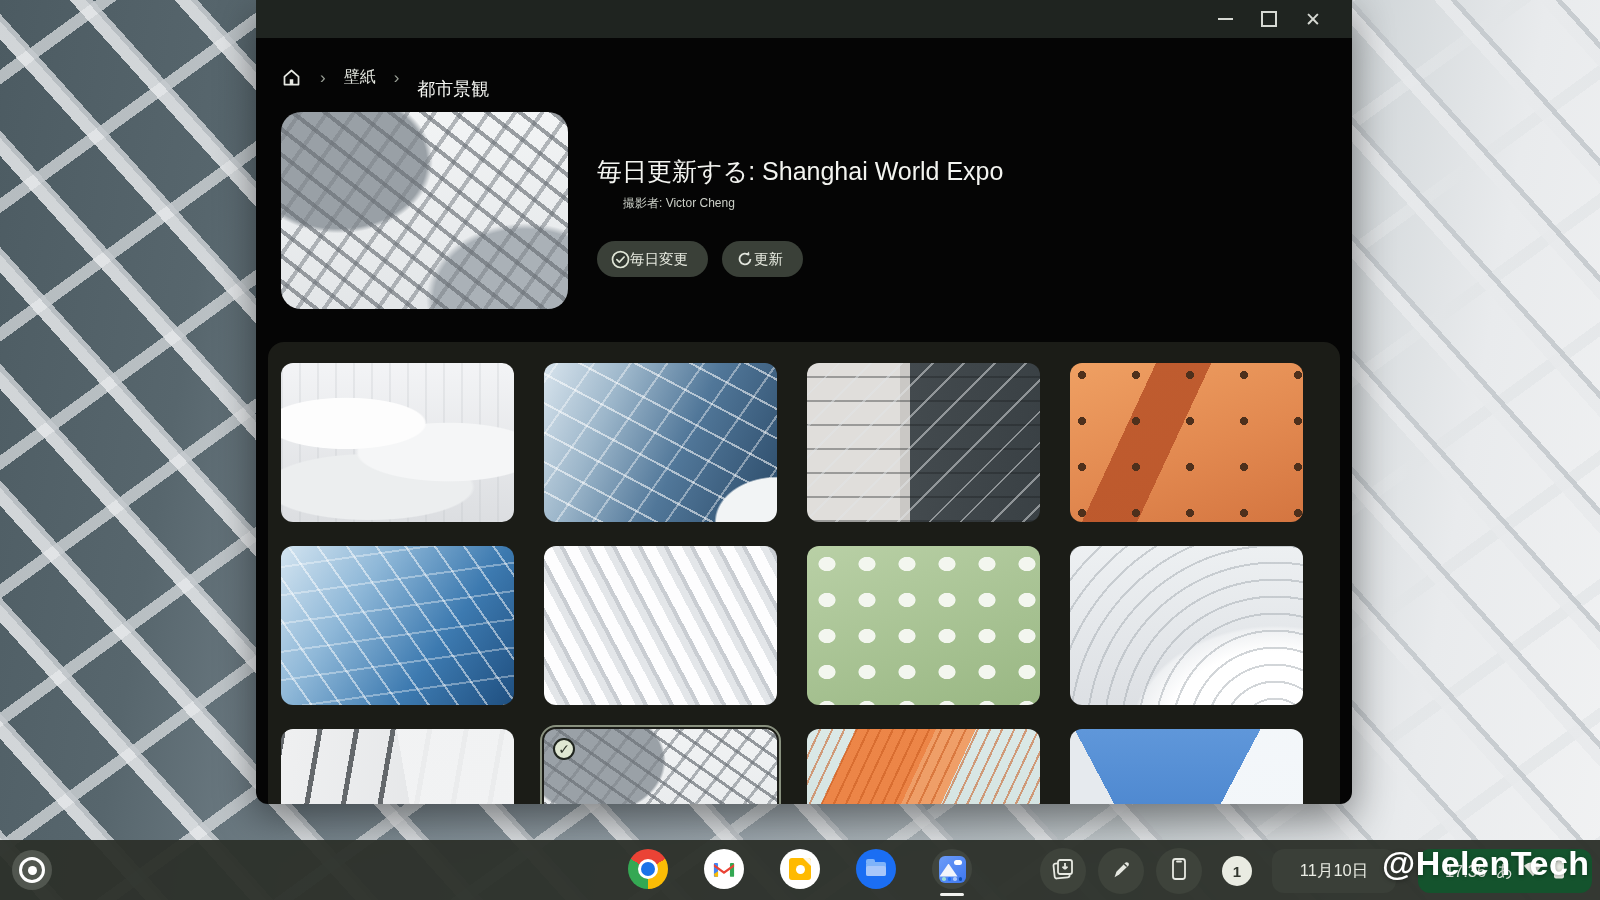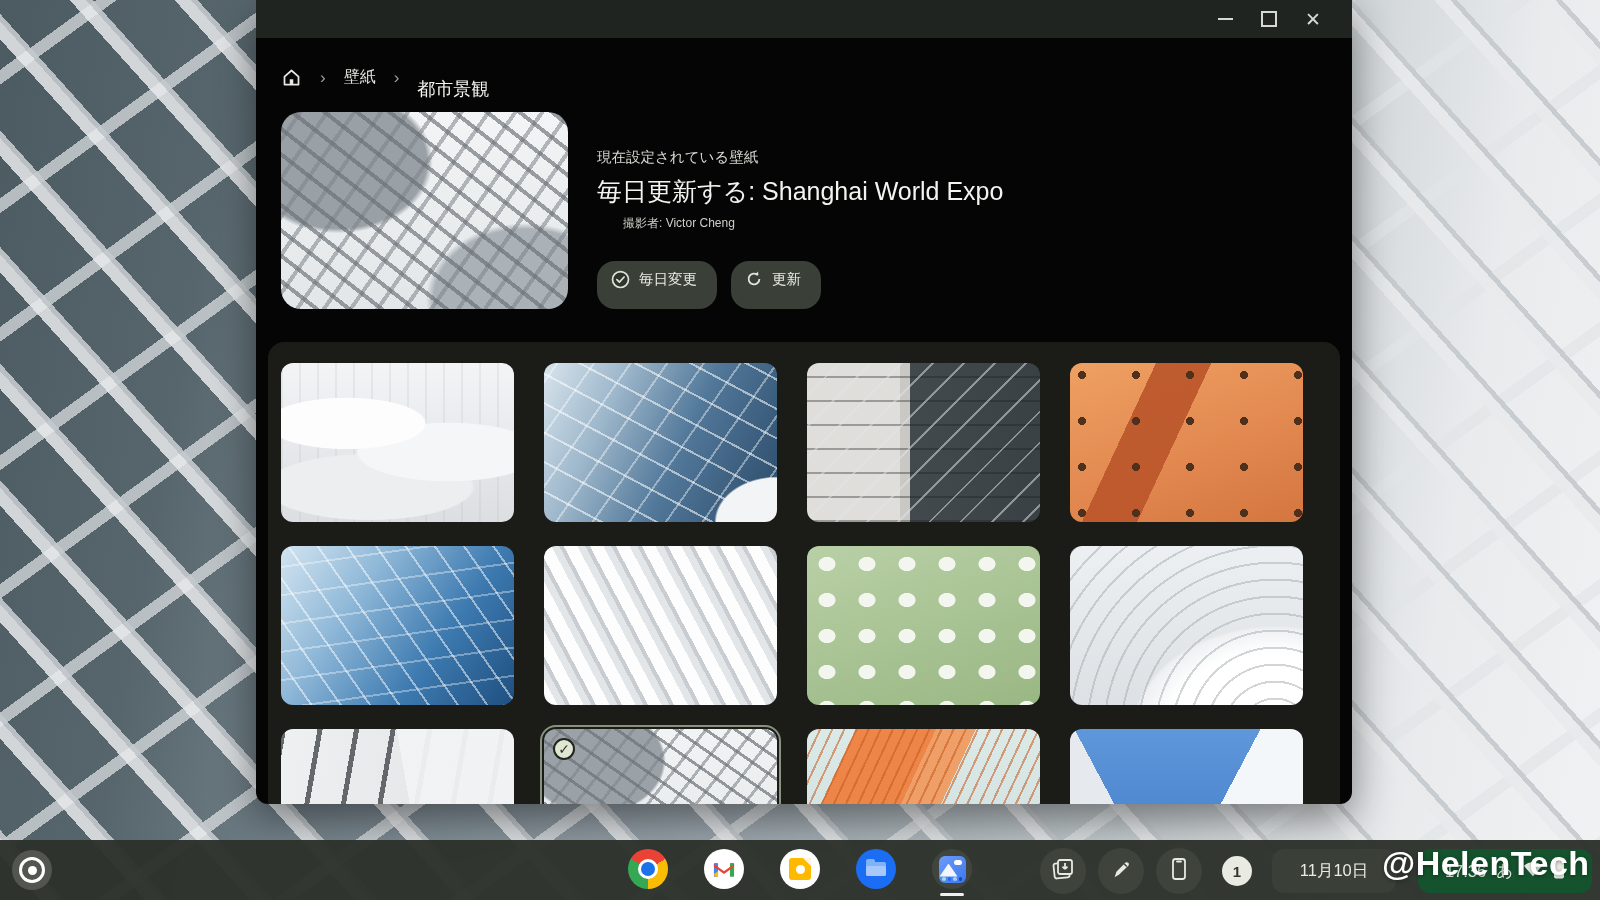--- a/index.html
+++ b/index.html
@@ -40,21 +40,21 @@
       repeating-linear-gradient(-55deg, rgba(125,131,137,.55) 0 4px, transparent 4px 22px),
       radial-gradient(210px 160px at 20% 25%, #99a0a6 0 42%, transparent 45%),
       radial-gradient(260px 200px at 85% 95%, #aab1b7 0 35%, transparent 38%),
       linear-gradient(180deg,#f2f4f5 0%,#e3e6e8 100%);}
   .hero-info{padding:35px 0 0 29px;}
   .hero-label{color:#d8dbd3;font-size:14.5px;line-height:20px;}
   .hero-title{color:#f3f4f0;font-size:25px;line-height:32px;font-weight:500;margin-top:8px;}
   .hero-photog{color:#ccd0c8;font-size:12px;line-height:20px;margin-top:6px;margin-left:26px;}
   .hero-actions{display:flex;gap:14px;margin-top:28px;}
   .pill{height:36px;border-radius:18px;background:#3a4038;display:flex;align-items:center;
-    gap:9px;padding:0 20px 12px 14px;color:#e6e9df;font-size:14.5px;cursor:pointer;}
+    padding:0 20px 0 14px;color:#e6e9df;font-size:14.5px;cursor:pointer;}
   .pill svg{display:block;}
 
   
   .gridwrap{position:absolute;left:12px;top:342px;width:1072px;height:462px;
     background:#1b1c17;border-radius:16px 16px 0 0;overflow:hidden;}
   .grid{display:grid;grid-template-columns:repeat(4,233px);gap:24px 30px;padding:21px 13px;}
   .tile{width:233px;height:159px;border-radius:12px;position:relative;cursor:pointer;}
   .tile.selected{outline:2px solid #89917f;outline-offset:2px;}
   .check-badge{position:absolute;left:9px;top:9px;width:22px;height:22px;border-radius:50%;
     background:#dfe7d2;color:#2e3429;font-size:14px;font-weight:700;display:flex;
@@ -146,21 +146,20 @@
       </span>
       <span class="chev">›</span>
       <span class="crumb">壁紙</span>
       <span class="chev">›</span>
       <span class="crumb current">都市景観</span>
     </div>
 
     <div class="hero">
       <div class="hero-img"></div>
       <div class="hero-info">
-        <div class="hero-label">現在設定されている壁紙</div>
         <div class="hero-title">毎日更新する: Shanghai World Expo</div>
         <div class="hero-photog">撮影者: Victor Cheng</div>
         <div class="hero-actions">
           <div class="pill">
             <span>
               <svg width="19" height="19" viewBox="0 0 20 20">
                 <circle cx="10" cy="10" r="8.4" fill="#2f352e" stroke="#dfe5d6" stroke-width="1.8"></circle>
                 <path d="M6.2 10.2 L8.8 12.8 L13.8 7.4" fill="none" stroke="#dfe5d6" stroke-width="1.8" stroke-linecap="round" stroke-linejoin="round"></path>
               </svg>
             </span>

